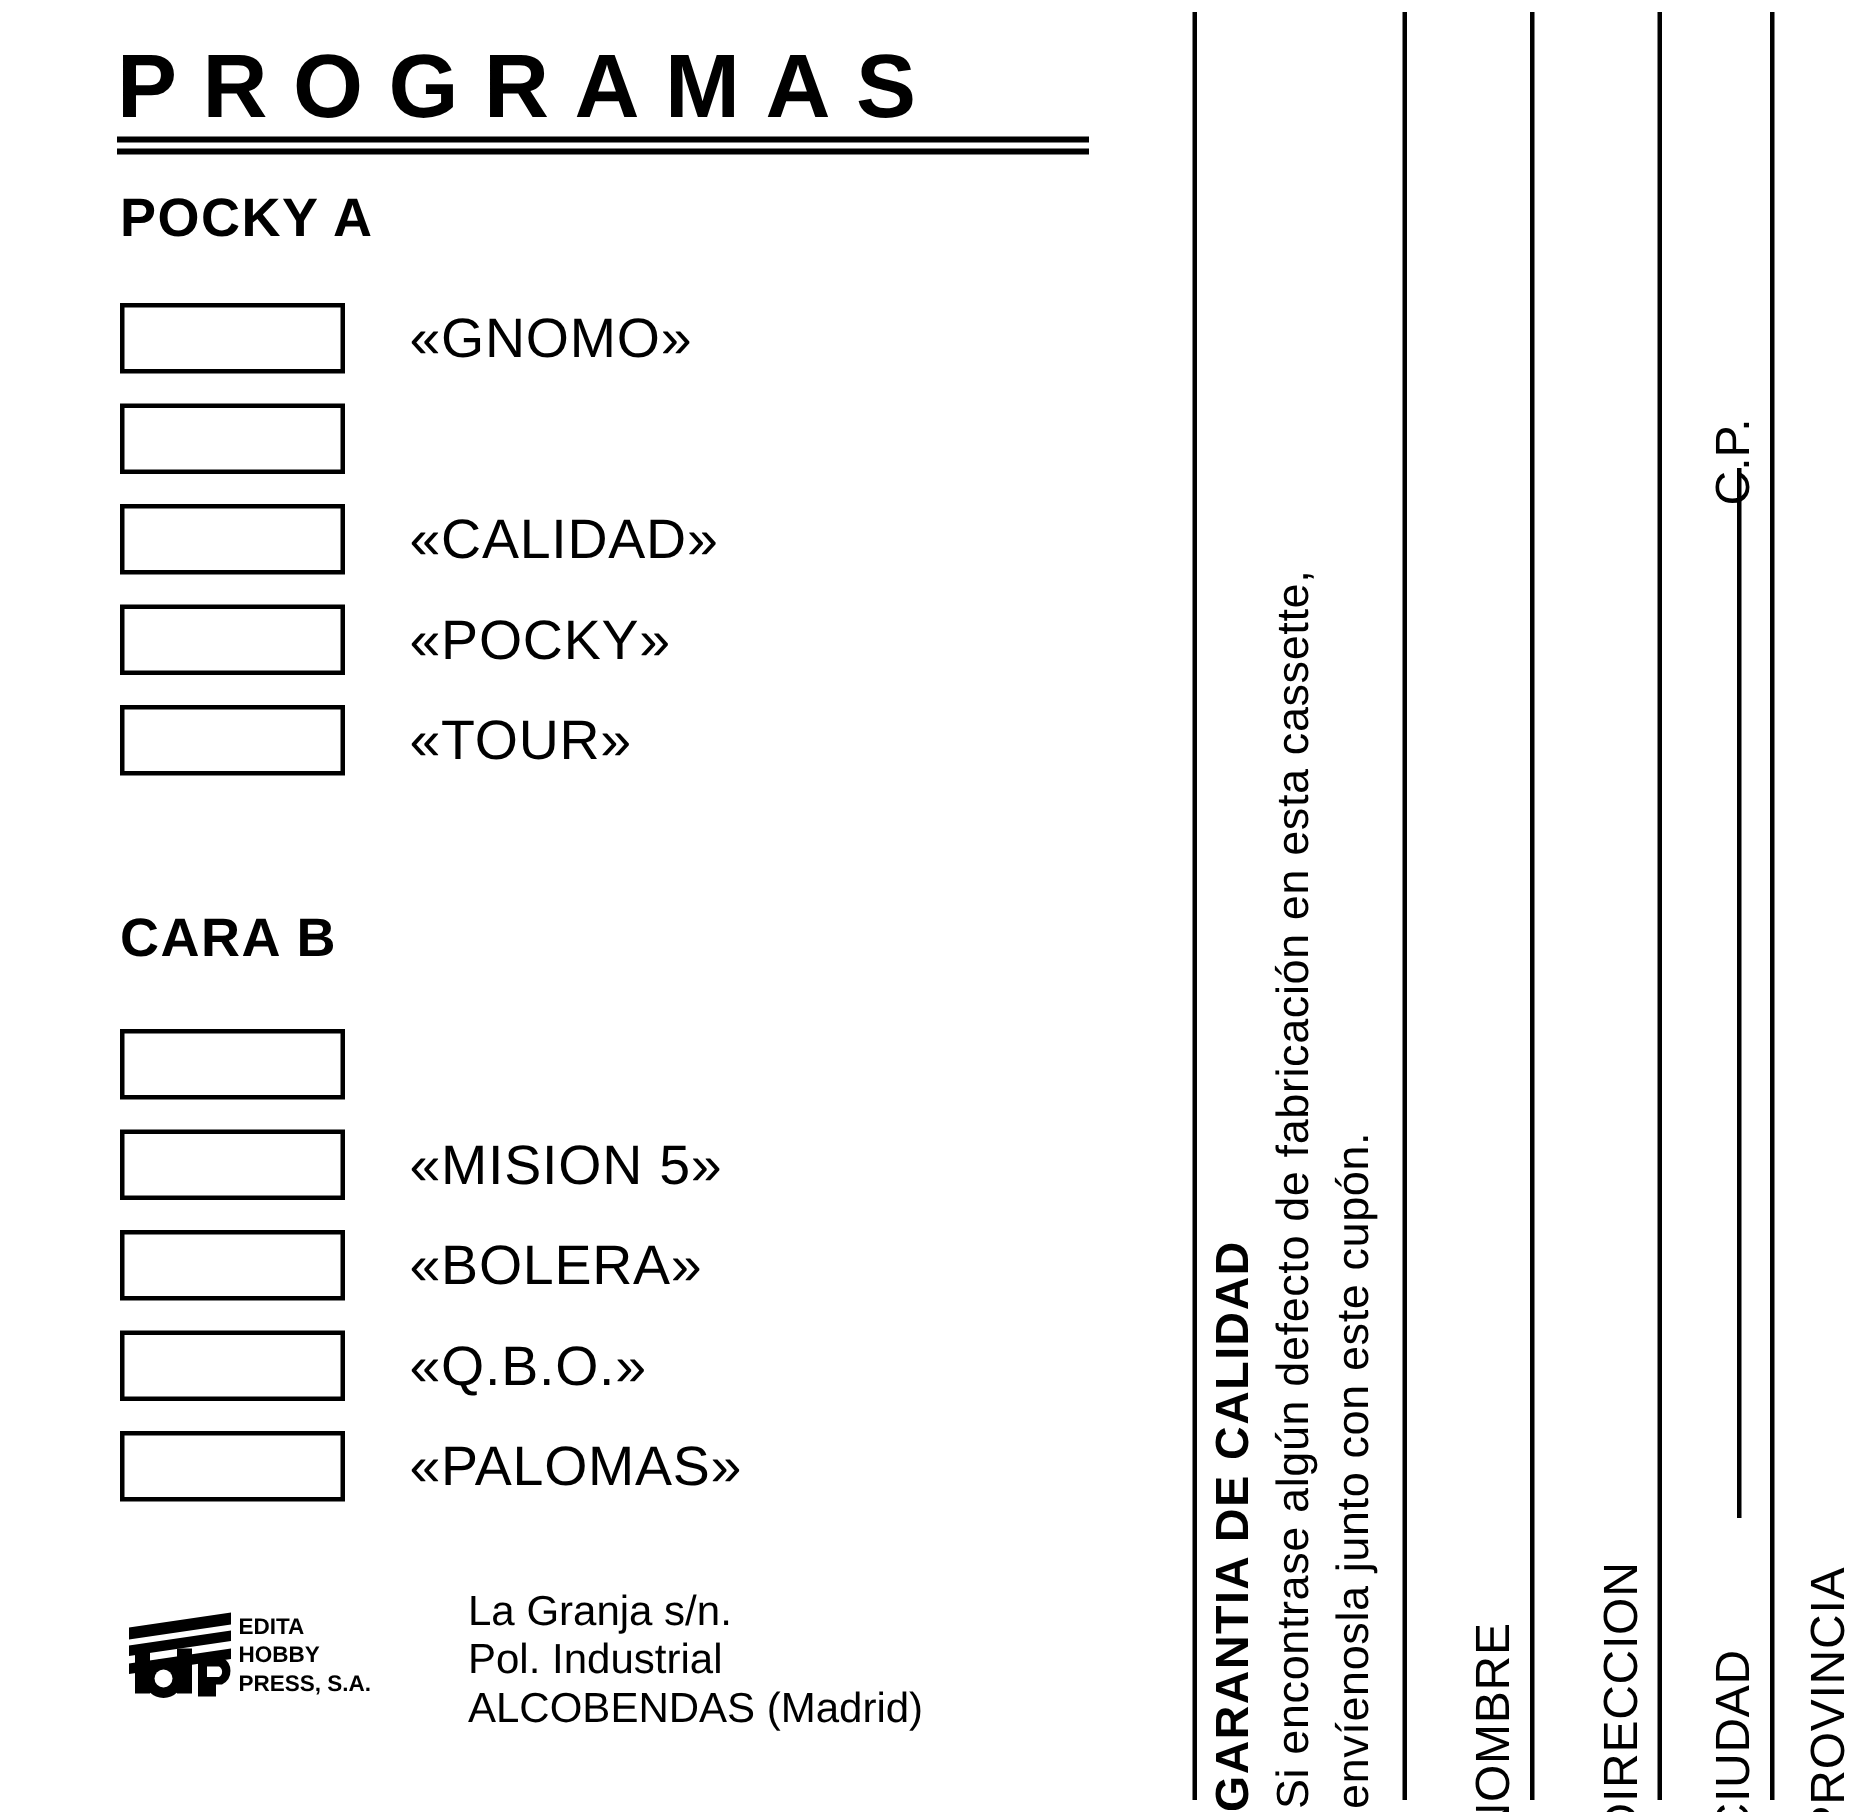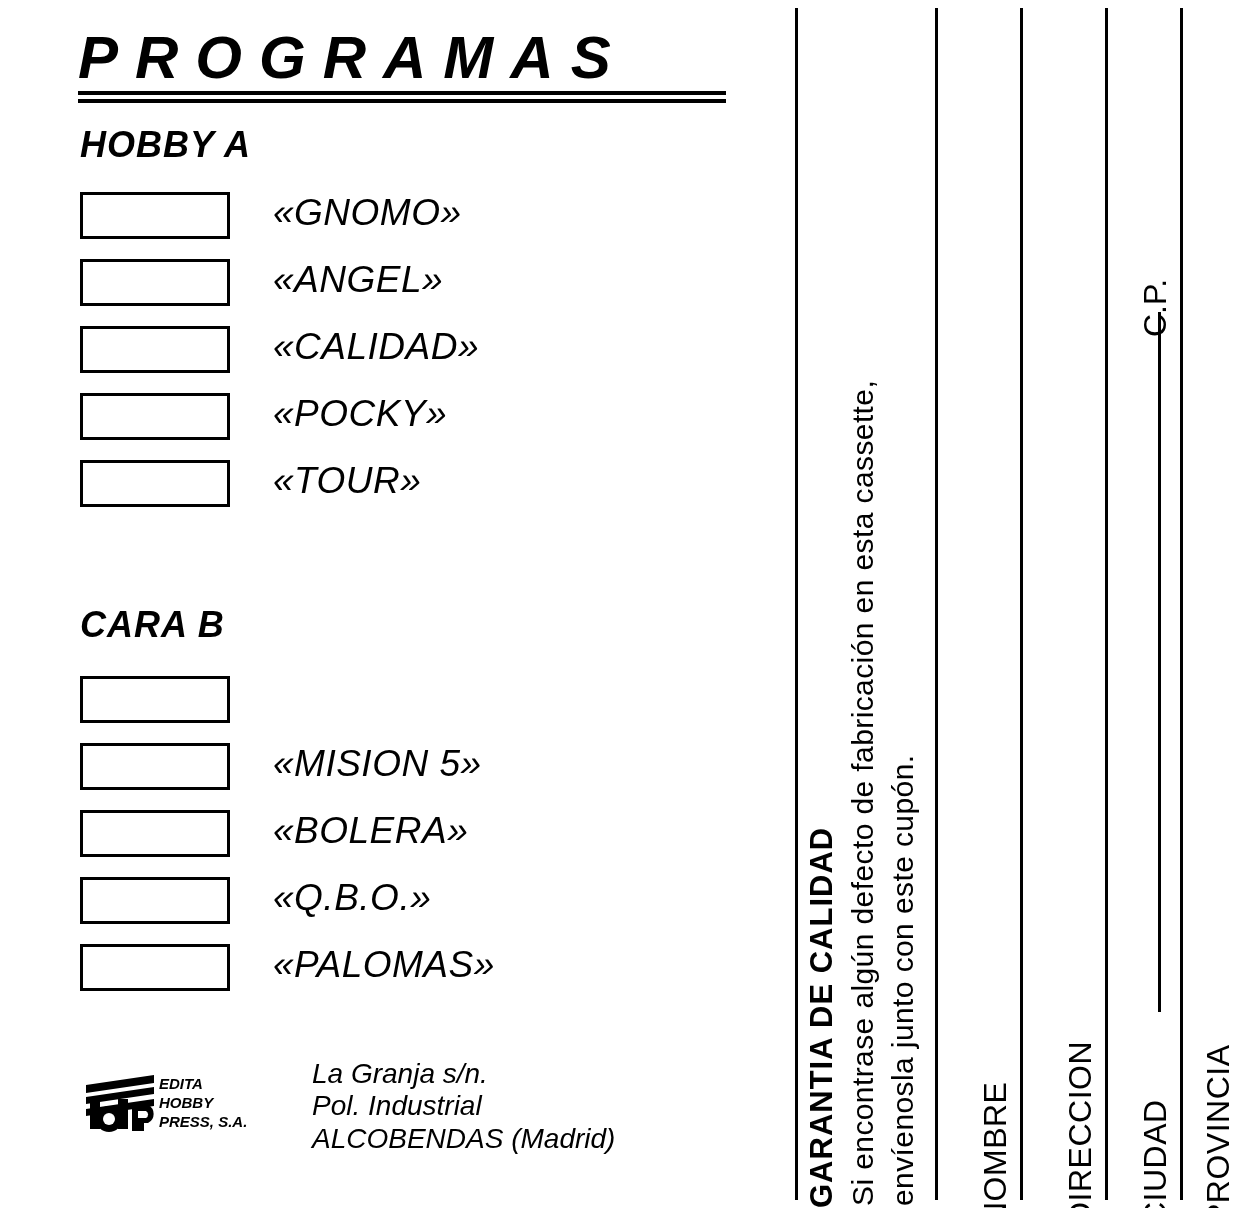--- a/index.html
+++ b/index.html
@@ -16,21 +16,20 @@
     overflow: hidden;
   }
 
   
   .left-panel {
     position: absolute;
     left: 0;
     top: 0;
     width: 790px;
     height: 1180px;
-    font-style: italic;
   }
 
   .title-wrap {
     position: absolute;
     left: 78px;
     top: 26px;
     width: 650px;
   }
   .title {
     font-size: 60px;
@@ -59,20 +58,21 @@
   }
   .side-a { top: 124px; }
   .side-b { top: 604px; }
 
   .track-list { position: absolute; left: 80px; }
   .list-a { top: 192px; }
   .list-b { top: 676px; }
 
   .track-row {
     display: flex;
+    align-items: center;
     height: 67px;
   }
   .checkbox {
     width: 150px;
     height: 47px;
     border: 3px solid #000;
     box-sizing: border-box;
     background: #fff;
     flex: 0 0 auto;
   }
@@ -179,29 +179,28 @@
 <body>
 
 <div class="left-panel">
 
   <div class="title-wrap">
     <div class="title">PROGRAMAS</div>
     <div class="title-rule"></div>
     <div class="title-rule2"></div>
   </div>
 
-  <div class="side-heading side-a">HOBBY A</div>
+  <div class="side-heading side-a">POCKY A</div>
   <div class="track-list list-a">
     <div class="track-row">
       <div class="checkbox"></div>
       <div class="track-label">«GNOMO»</div>
     </div>
     <div class="track-row">
       <div class="checkbox"></div>
-      <div class="track-label">«ANGEL»</div>
     </div>
     <div class="track-row">
       <div class="checkbox"></div>
       <div class="track-label">«CALIDAD»</div>
     </div>
     <div class="track-row">
       <div class="checkbox"></div>
       <div class="track-label">«POCKY»</div>
     </div>
     <div class="track-row">

